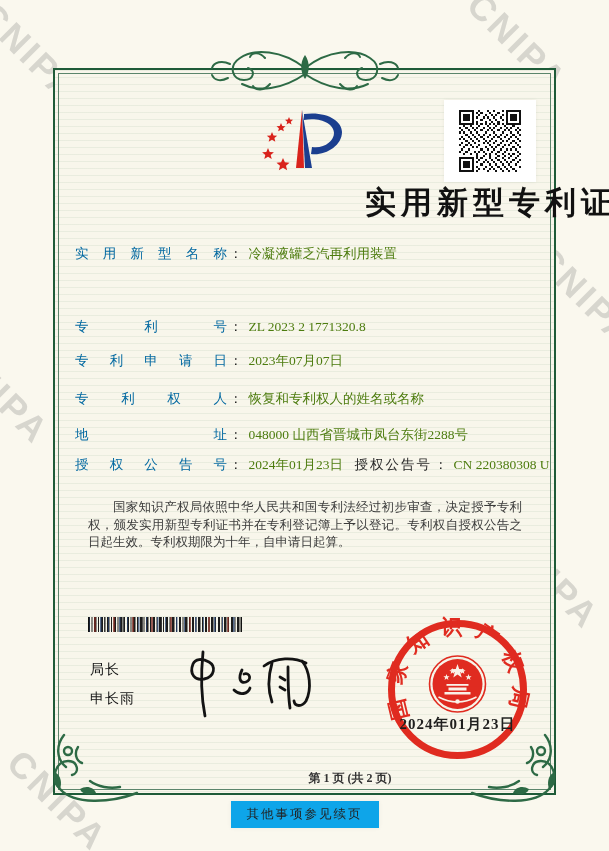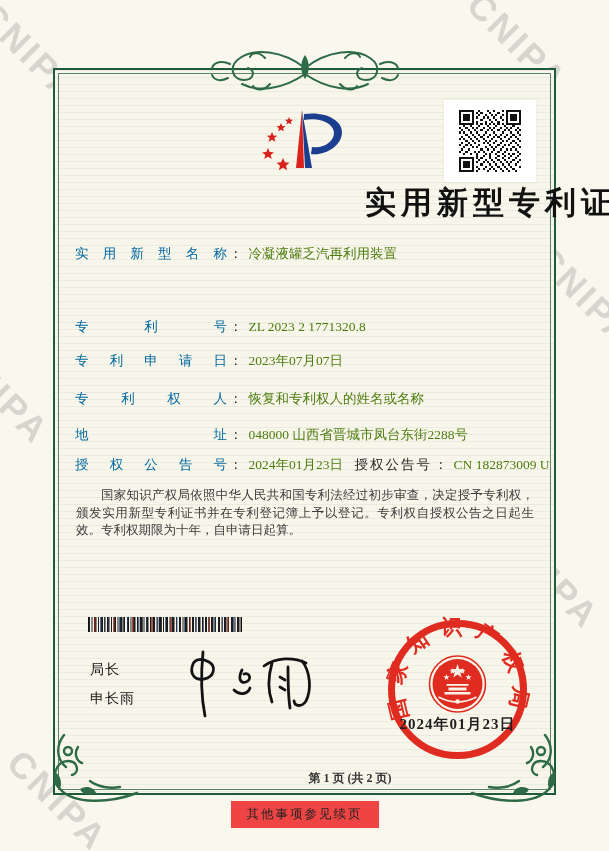--- a/index.html
+++ b/index.html
@@ -37,26 +37,26 @@
   .qr-card svg{position:absolute;left:15px;top:10px;}
   .frow{left:75px;width:465px;font-size:13.5px;color:#262626;white-space:nowrap;}
   .flabel{display:inline-block;width:152px;text-align:justify;text-align-last:justify;
     vertical-align:top;color:#0369a1;}
   .fcolon{display:inline-block;margin:0 6px 0 2px;}
   .fvalue{color:#4d7c0f;}
   .gval1{display:inline-block;width:102px;}
   .glabel2{display:inline-block;letter-spacing:2px;margin-left:4px;}
   .paras{left:76px;top:487px;width:458px;font-size:12.5px;line-height:17.5px;
     text-align:justify;color:#3b3b3b;}
-  .paras p{margin:0;text-indent:2em;}
+  .paras p{margin:12px;text-indent:2em;}
   .dir{left:90px;font-family:"Liberation Sans","DejaVu Sans",sans-serif;
     font-size:14px;font-weight:500;color:#151515;letter-spacing:1px;}
   .pagenum{left:53px;top:770px;width:594px;text-align:center;font-size:12px;color:#333;font-weight:bold;}
   .footnote{left:50%;top:801px;transform:translateX(-50%);
-    background:#ef4444;padding:5px 16px;font-size:12.5px;letter-spacing:2px;
+    background:#0ea5e9;padding:5px 16px;font-size:12.5px;letter-spacing:2px;
     color:#222;box-shadow:0 0 5px rgba(0,0,0,0.05);white-space:nowrap;}
   .seal-date{font-weight:bold;}
 </style>
 </head>
 <body>
 
 <div class="page">
 
   <span class="wm" style="left:0px;top:-6px;">CNIPA</span>
   <span class="wm" style="left:488px;top:-16px;">CNIPA</span>
@@ -178,21 +178,21 @@
   <div class="abs frow" style="top:352px;">
     <span class="flabel">专利申请日</span><span class="fcolon">：</span><span class="fvalue">2023年07月07日</span>
   </div>
   <div class="abs frow" style="top:390px;">
     <span class="flabel">专利权人</span><span class="fcolon">：</span><span class="fvalue">恢复和专利权人的姓名或名称</span>
   </div>
   <div class="abs frow" style="top:426px;">
     <span class="flabel">地址</span><span class="fcolon">：</span><span class="fvalue">048000 山西省晋城市凤台东街2288号</span>
   </div>
   <div class="abs frow" style="top:456px;">
-    <span class="flabel">授权公告号</span><span class="fcolon">：</span><span class="fvalue gval1">2024年01月23日</span><span class="glabel2">授权公告号</span><span class="fcolon">：</span><span class="fvalue">CN 182873009 U</span>
+    <span class="flabel">授权公告号</span><span class="fcolon">：</span><span class="fvalue gval1">2024年01月23日</span><span class="glabel2">授权公告号</span><span class="fcolon">：</span><span class="fvalue">CN 220380308 U</span>
   </div>
 
   <div class="abs paras">
     <p>国家知识产权局依照中华人民共和国专利法经过初步审查，决定授予专利权，颁发实用新型专利证书并在专利登记簿上予以登记。专利权自授权公告之日起生效。专利权期限为十年，自申请日起算。</p>
   </div>
 
   <svg class="abs" style="left:88px;top:617px;" width="154" height="15" viewBox="0 0 154 15">
     <defs>
       <pattern id="bc1" width="13" height="15" patternUnits="userSpaceOnUse">
         <rect x="0" width="2" height="15" fill="#1c1c1c"></rect>

